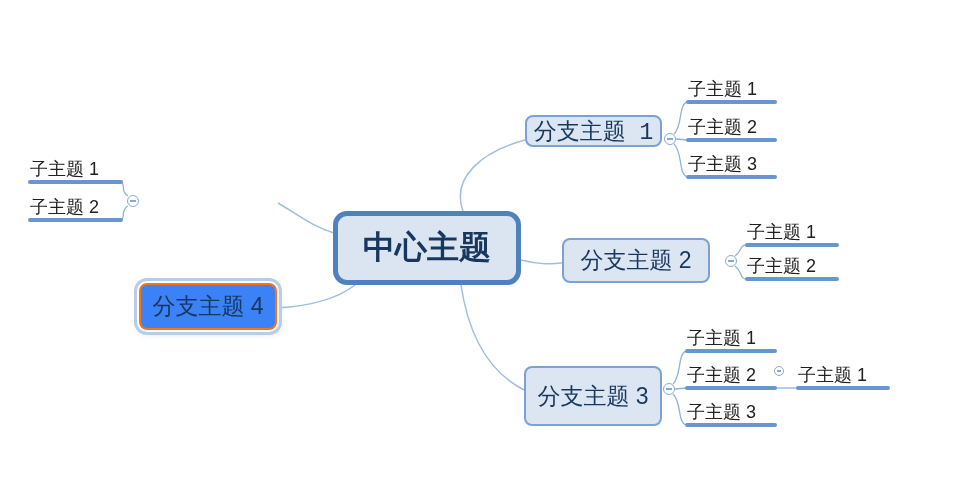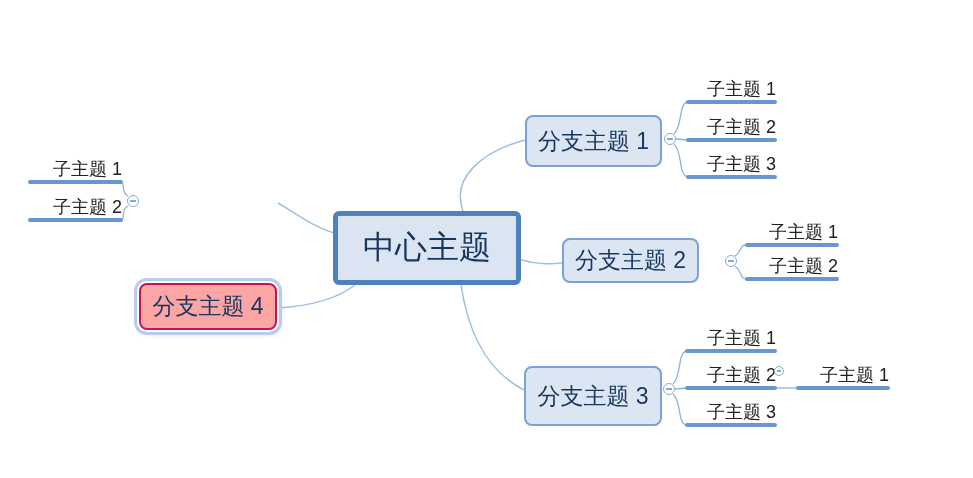--- a/index.html
+++ b/index.html
@@ -20,36 +20,36 @@
     color:#17375e;
     font-size:23px;
     box-sizing:border-box;
     white-space:nowrap;
   }
   .central-box{
     position:absolute;
     display:flex;align-items:center;justify-content:center;
     background:#dbe5f1;
     border:5px solid #4f81bd;
-    border-radius:6px;
+    border-radius:14px;
     color:#17375e;
-    font-size:32px;font-weight:normal;
+    font-size:32px;font-weight:bold;
     box-sizing:border-box;
     white-space:nowrap;
   }
   .topic-box.selected{
-    border:2px solid #be185d;
-    background:#fca5a5;
+    border:2px solid #f97316;
+    background:#3b82f6;
     box-shadow:0 0 0 2px #ffffff, 0 0 0 5px #b7cde9, 2px 3px 7px rgba(130,155,190,.45);
   }
   .subtopic-label{
     position:absolute;
     font-size:18px;line-height:21px;
     color:#212121;
-    text-align:right;
+    text-align:left;
     white-space:nowrap;
   }
   .collapse-btn{
     position:absolute;
     width:12px;height:12px;
     background:#ffffff;
     border:1.3px solid #86a9d4;
     border-radius:50%;
     box-sizing:border-box;
   }
@@ -101,22 +101,22 @@
       <line x1="687" y1="388" x2="775" y2="388"></line>
       <line x1="687" y1="425" x2="775" y2="425"></line>
       <line x1="798" y1="388" x2="888" y2="388"></line>
       <line x1="30" y1="182" x2="121" y2="182"></line>
       <line x1="30" y1="220" x2="121" y2="220"></line>
     </g>
   </svg>
 
   <div class="central-box" style="left:333px;top:211px;width:188px;height:74px;">中心主题</div>
 
-  <div class="topic-box" style="left:525px;top:115px;width:137px;height:52px;">分支主题 1</div>
-  <div class="topic-box" style="left:562px;top:238px;width:137px;height:45px;">分支主题 2</div>
+  <div class="topic-box" style="left:525px;top:115px;width:137px;height:32px;font-family:Liberation Mono, monospace;">分支主题 1</div>
+  <div class="topic-box" style="left:562px;top:238px;width:148px;height:45px;">分支主题 2</div>
   <div class="topic-box" style="left:524px;top:366px;width:138px;height:60px;">分支主题 3</div>
   <div class="topic-box selected" style="left:139px;top:283px;width:138px;height:47px;">分支主题 4</div>
 
   <div class="subtopic-label" style="left:688px;top:79px;width:88px;">子主题 1</div>
   <div class="subtopic-label" style="left:688px;top:117px;width:88px;">子主题 2</div>
   <div class="subtopic-label" style="left:688px;top:154px;width:88px;">子主题 3</div>
 
   <div class="subtopic-label" style="left:747px;top:222px;width:91px;">子主题 1</div>
   <div class="subtopic-label" style="left:747px;top:256px;width:91px;">子主题 2</div>
 

